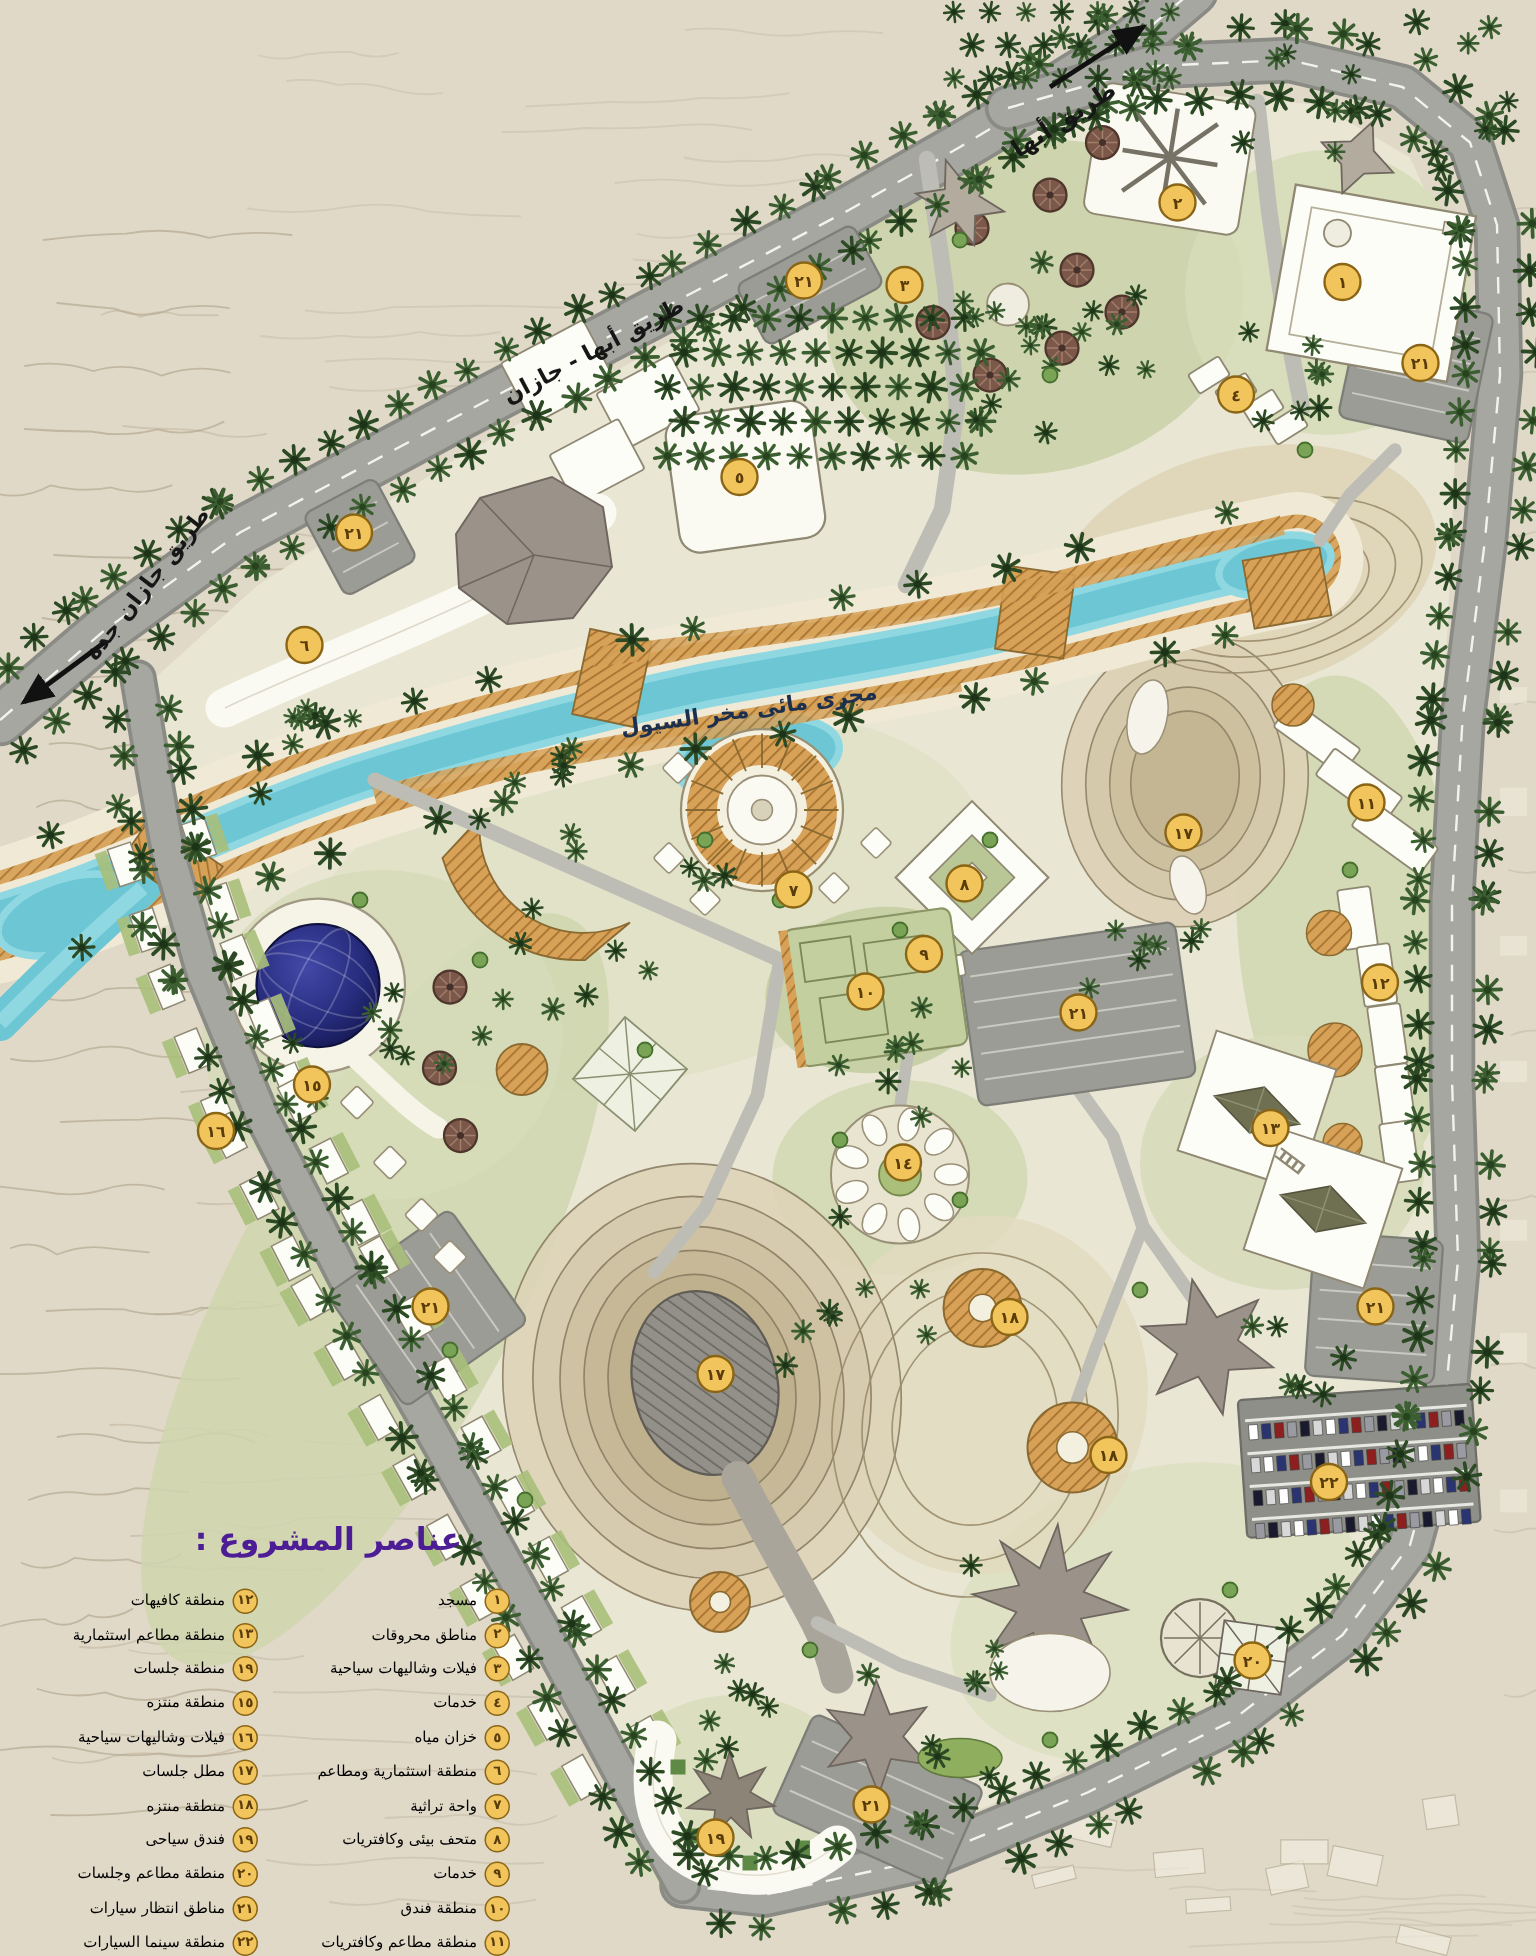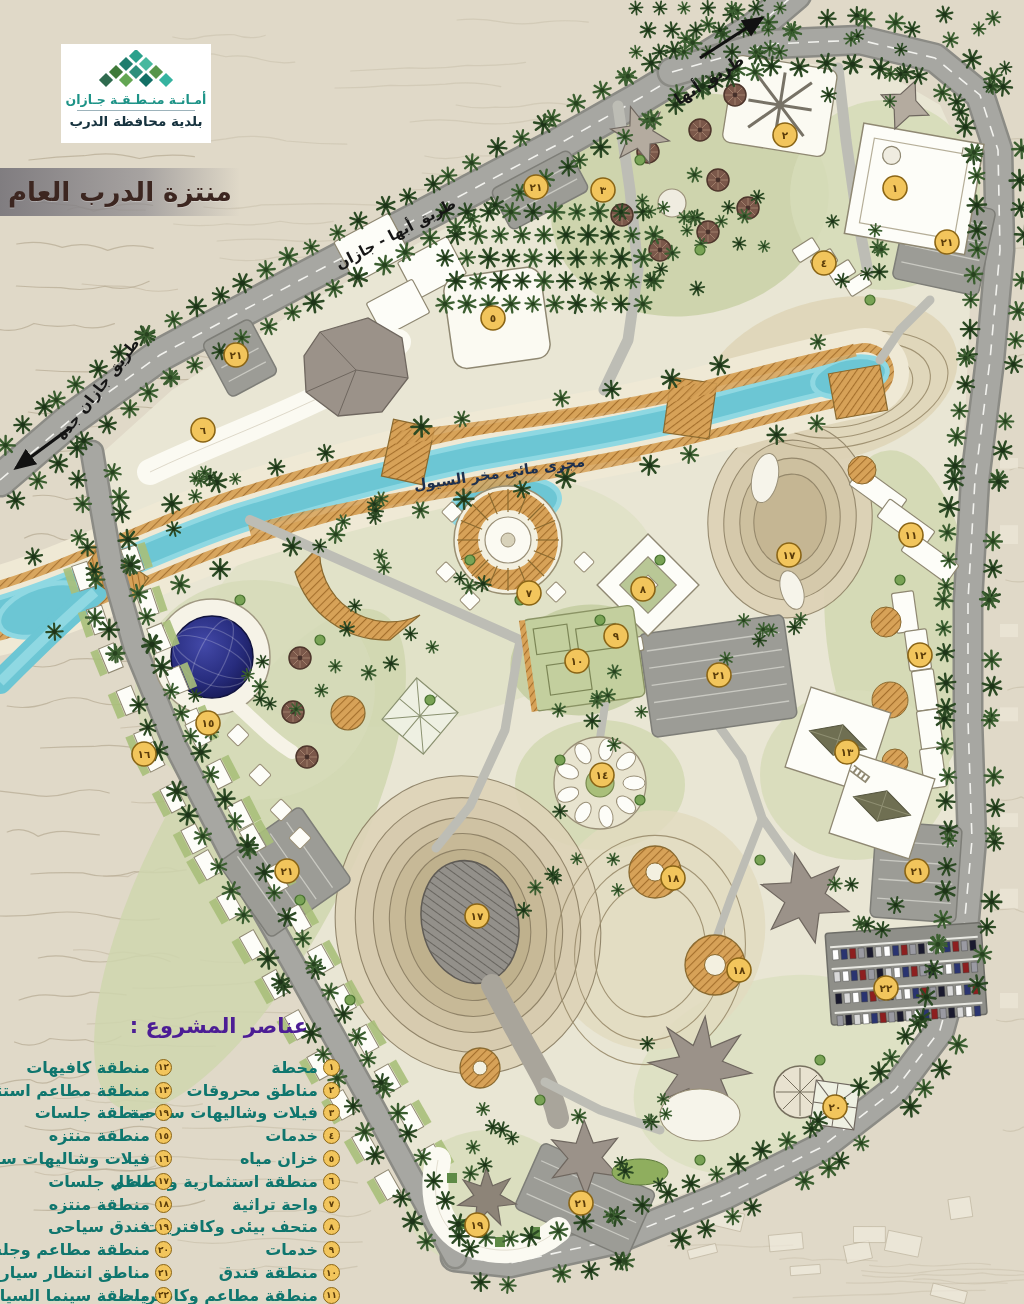--- a/index.html
+++ b/index.html
@@ -23,21 +23,21 @@
   
   .legend{position:absolute;left:0;top:1008px;width:350px;height:296px;z-index:5;}
   .legend-title{position:absolute;top:6px;right:42px;color:#4c1d95;font-size:21px;font-weight:bold;direction:rtl;}
   .leg-col{position:absolute;top:48px;display:flex;flex-direction:column;}
   .leg-col.right{right:10px;width:185px;}
   .leg-col.left{right:178px;width:170px;}
   .leg-row{height:22.8px;display:flex;direction:rtl;align-items:center;gap:5px;}
   .leg-num{width:17px;height:17px;border-radius:50%;background:#f2c55c;border:1.5px solid #8a6516;
     color:#5a3c0a;font-size:9px;font-weight:bold;display:flex;align-items:center;justify-content:center;
     box-sizing:border-box;flex-shrink:0;}
-  .leg-label{color:#0f766e;font-size:16px;font-weight:bold;white-space:nowrap;}
+  .leg-label{color:#000000;font-size:10px;font-weight:normal;white-space:nowrap;}
 </style>
 </head>
 <body>
 
 <div class="stage">
 
   <svg id="map" width="1024" height="1304" viewBox="0 0 1024 1304" style="position:absolute;left:0;top:0;">
     <defs>
       <pattern id="hatchO" width="6" height="6" patternTransform="rotate(45)" patternUnits="userSpaceOnUse">
         <rect width="6" height="6" fill="#d7a258"></rect>
@@ -1292,50 +1292,28 @@
           <circle cx="581" cy="1203" r="12" fill="#f2c55c" stroke="#8a6516" stroke-width="1.6"></circle>
           <text x="581" y="1207" text-anchor="middle" font-size="10.5" font-weight="bold" fill="#5a3c0a">٢١</text>
         </g>
         <g>
           <circle cx="886" cy="988" r="12" fill="#f2c55c" stroke="#8a6516" stroke-width="1.6"></circle>
           <text x="886" y="992" text-anchor="middle" font-size="10.5" font-weight="bold" fill="#5a3c0a">٢٢</text>
         </g>
       </g>
   </svg>
 
-  <div class="logo-card">
-    <svg width="92" height="40" viewBox="0 0 92 40">
-      <g>
-        <rect x="41" y="1" width="10" height="10" transform="rotate(45 46 6)" fill="#2aa18c"></rect>
-        <rect x="31" y="9" width="10" height="10" transform="rotate(45 36 14)" fill="#1f7d6e"></rect>
-        <rect x="51" y="9" width="10" height="10" transform="rotate(45 56 14)" fill="#46b89e"></rect>
-        <rect x="21" y="17" width="10" height="10" transform="rotate(45 26 22)" fill="#3f7a3a"></rect>
-        <rect x="41" y="17" width="10" height="10" transform="rotate(45 46 22)" fill="#2e8f7c"></rect>
-        <rect x="61" y="17" width="10" height="10" transform="rotate(45 66 22)" fill="#57954a"></rect>
-        <rect x="11" y="25" width="10" height="10" transform="rotate(45 16 30)" fill="#2f6b4f"></rect>
-        <rect x="31" y="25" width="10" height="10" transform="rotate(45 36 30)" fill="#63a653"></rect>
-        <rect x="51" y="25" width="10" height="10" transform="rotate(45 56 30)" fill="#137066"></rect>
-        <rect x="71" y="25" width="10" height="10" transform="rotate(45 76 30)" fill="#36b3a0"></rect>
-      </g>
-    </svg>
-    <div class="logo-line1">أمـانـة منـطـقـة جـازان</div>
-    <div class="logo-sep"></div>
-    <div class="logo-line2">بلدية محافظة الدرب</div>
-  </div>
-
-  <div class="title-band">
-    <span>منتزة الدرب العام</span>
-  </div>
+
 
   <div class="legend">
     <div class="legend-title">عناصر المشروع :</div>
     <div class="leg-col right" id="legColRight">
         <div class="leg-row">
           <span class="leg-num">١</span>
-          <span class="leg-label">محطة</span>
+          <span class="leg-label">مسجد</span>
         </div>
         <div class="leg-row">
           <span class="leg-num">٢</span>
           <span class="leg-label">مناطق محروقات</span>
         </div>
         <div class="leg-row">
           <span class="leg-num">٣</span>
           <span class="leg-label">فيلات وشاليهات سياحية</span>
         </div>
         <div class="leg-row">

